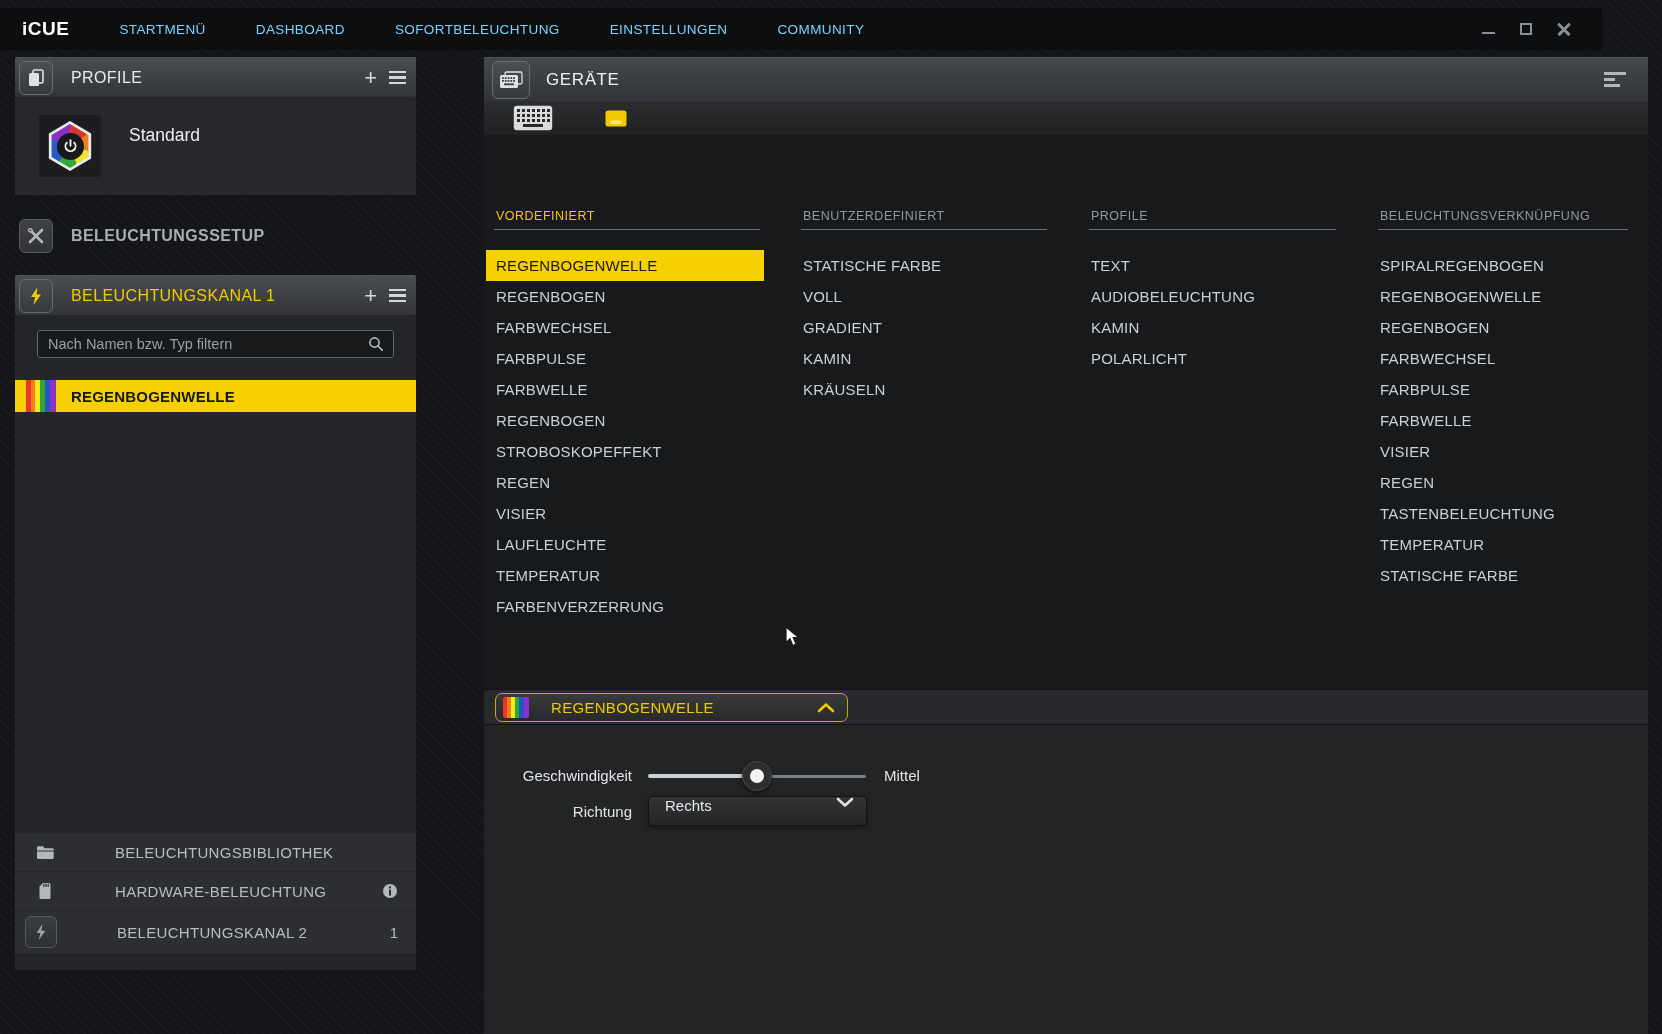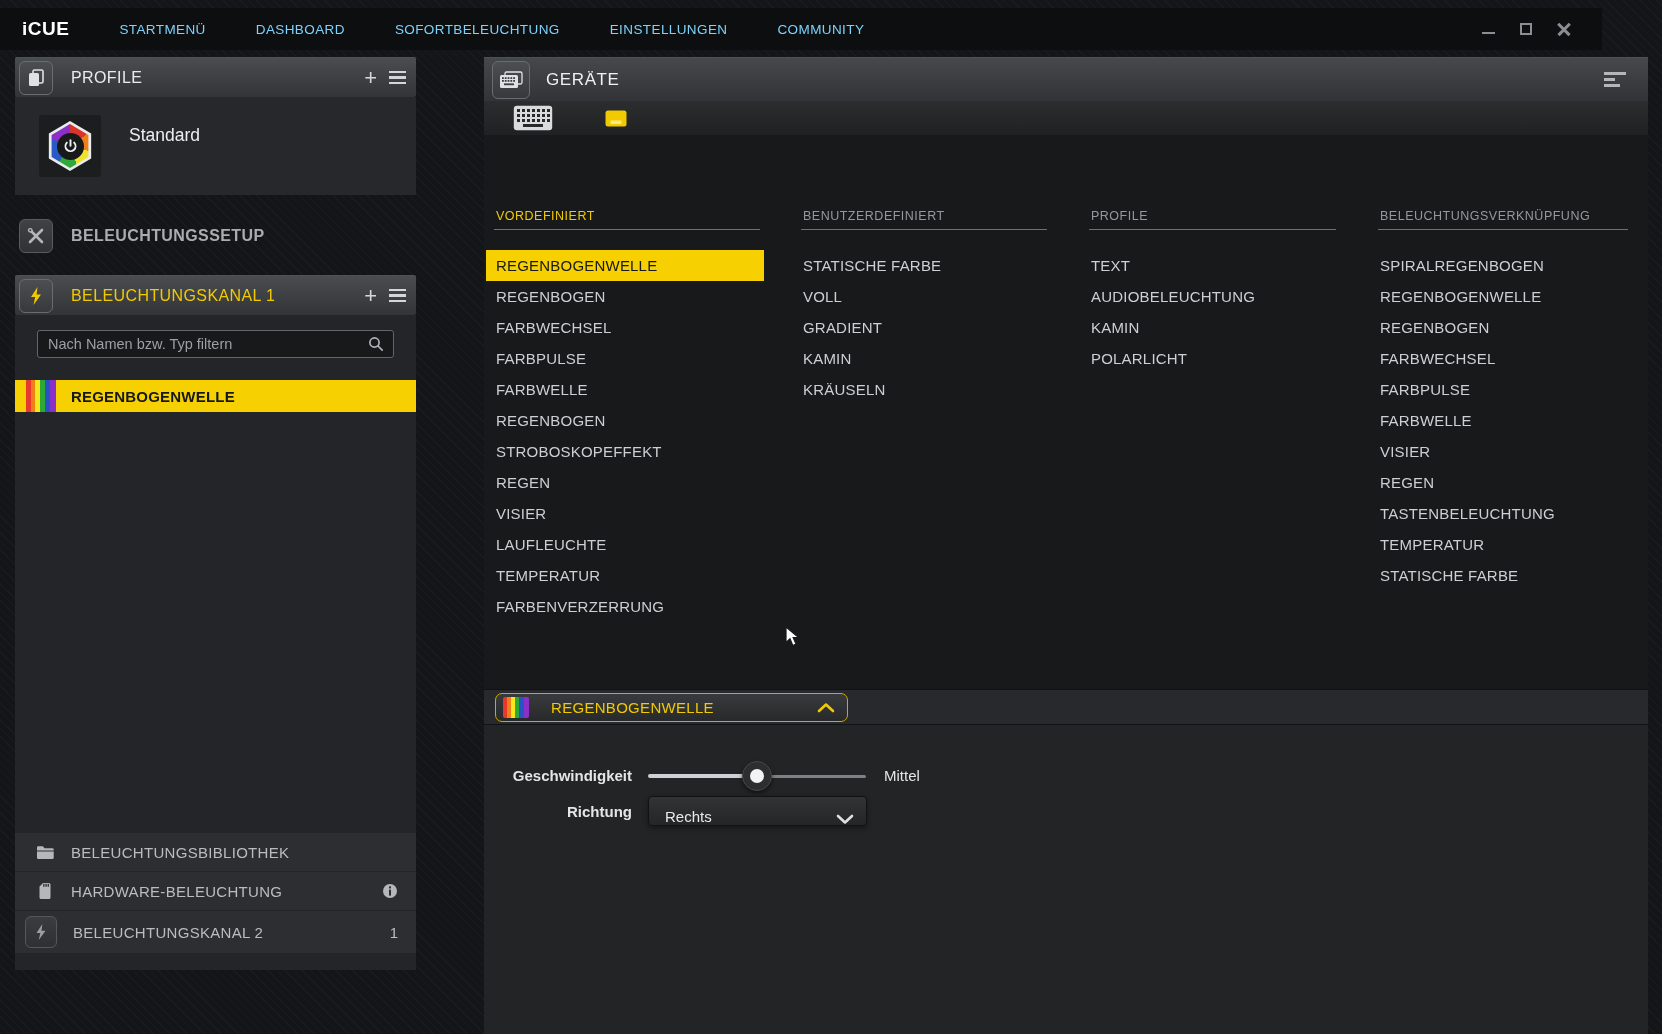--- a/index.html
+++ b/index.html
@@ -79,21 +79,21 @@
   .search-icon { position:absolute; right:32px; top:21px; }
 
   .sel-row { height:32px; background:#f6d000; display:flex; align-items:center; }
   .rainbow {
     background:linear-gradient(90deg,#e8372c 0 16%,#f07f1a 16% 30%,#f5e81c 30% 46%,#2daa35 46% 62%,#2753c5 62% 81%,#8b2fc9 81% 100%);
   }
   .sel-row .rainbow { width:30px; height:32px; margin-left:11px; }
   .sel-row-label { margin-left:15px; font-size:15px; font-weight:bold; color:#161718; letter-spacing:.2px; }
 
   .side-bottom { position:absolute; left:0; bottom:0; width:401px; }
-  .side-row { height:38px; background:#2c2e31; display:flex; align-items:center; margin-top:1px; position:relative; }
+  .side-row { height:38px; background:#2c2e31; display:flex; align-items:center; margin-top:1px; position:relative;gap:44px; }
   .side-row.tall { height:42px; }
   .side-row .row-ico { width:20px; margin-left:20px; display:flex; justify-content:center; flex:none; }
   .side-row .icon-sq { width:32px; height:32px; margin-left:10px; background:linear-gradient(180deg,#3a3c3f,#2e3033); border-color:#55585b; }
   .side-row-label { margin-left:16px; font-size:15px; color:#b9bdc0; letter-spacing:.3px; }
   .side-row .right-adorn { margin-left:auto; margin-right:18px; font-size:15px; color:#b9bdc0; display:flex; align-items:center; }
 
   
   .main { position:absolute; left:484px; top:57px; width:1164px; height:950px; }
   .main-head { height:44px; display:flex; align-items:center;
     background:linear-gradient(180deg,#46494c,#313336);
@@ -125,33 +125,33 @@
     border-top:1px solid #111214; border-bottom:1px solid #111214; }
   .fx-btn { position:absolute; left:11px; top:3px; width:353px; height:29px;
     border:1.5px solid #c9ab08; border-radius:7px;
     background:linear-gradient(180deg,#383a3c,#28292b);
     display:flex; align-items:center; }
   .fx-btn .rainbow { width:26px; height:21px; margin-left:7px; border-radius:2px; }
   .fx-btn-label { margin-left:22px; font-size:15px; color:#f2ca00; letter-spacing:.3px; }
   .fx-btn .chev { margin-left:auto; margin-right:12px; }
 
   .controls { position:absolute; left:0; top:590px; width:100%; height:360px; background:#222426; }
-  .ctl-label { position:absolute; left:0; width:148px; text-align:right; font-size:15px; color:#e3e5e7;font-weight:bold; }
+  .ctl-label { position:absolute; left:0; width:148px; text-align:right; font-size:15px; color:#e3e5e7; }
   .slider { position:absolute; left:164px; top:36px; width:218px; height:30px; }
   .track-l { position:absolute; left:0; top:13px; height:4px; border-radius:2px; background:#cfd2d4; }
   .track-r { position:absolute; top:13.5px; height:3px; border-radius:2px; background:#7e8184; }
   .thumb { position:absolute; top:0; width:30px; height:30px; border-radius:50%;
     background:#2c2e30; border:1px solid #46484a; box-shadow:0 2px 4px rgba(0,0,0,.55);
     display:flex; align-items:center; justify-content:center; }
   .thumb::after{ content:""; width:14px; height:14px; border-radius:50%; background:#f2f3f4; }
   .slider-value { position:absolute; left:400px; top:42px; font-size:15px; color:#e3e5e7; }
   .dropdown { position:absolute; left:164px; top:71px; width:219px; height:30px;
     background:linear-gradient(180deg,#313335,#232527);
     border:1px solid #101214; border-radius:4px; box-shadow:0 2px 5px rgba(0,0,0,.4);
-    display:flex; align-items:flex-end; }
+    display:flex; align-items:flex-start; }
   .dd-value { margin-left:16px; font-size:15px; color:#e8eaec; }
   .dropdown .chev { margin-left:auto; margin-right:12px; }
 
   .cursor { position:absolute; left:785px; top:626px; z-index:40; }
 </style>
 </head>
 <body>
 
 <div class="topbar">
   <div class="logo">iCUE</div>

